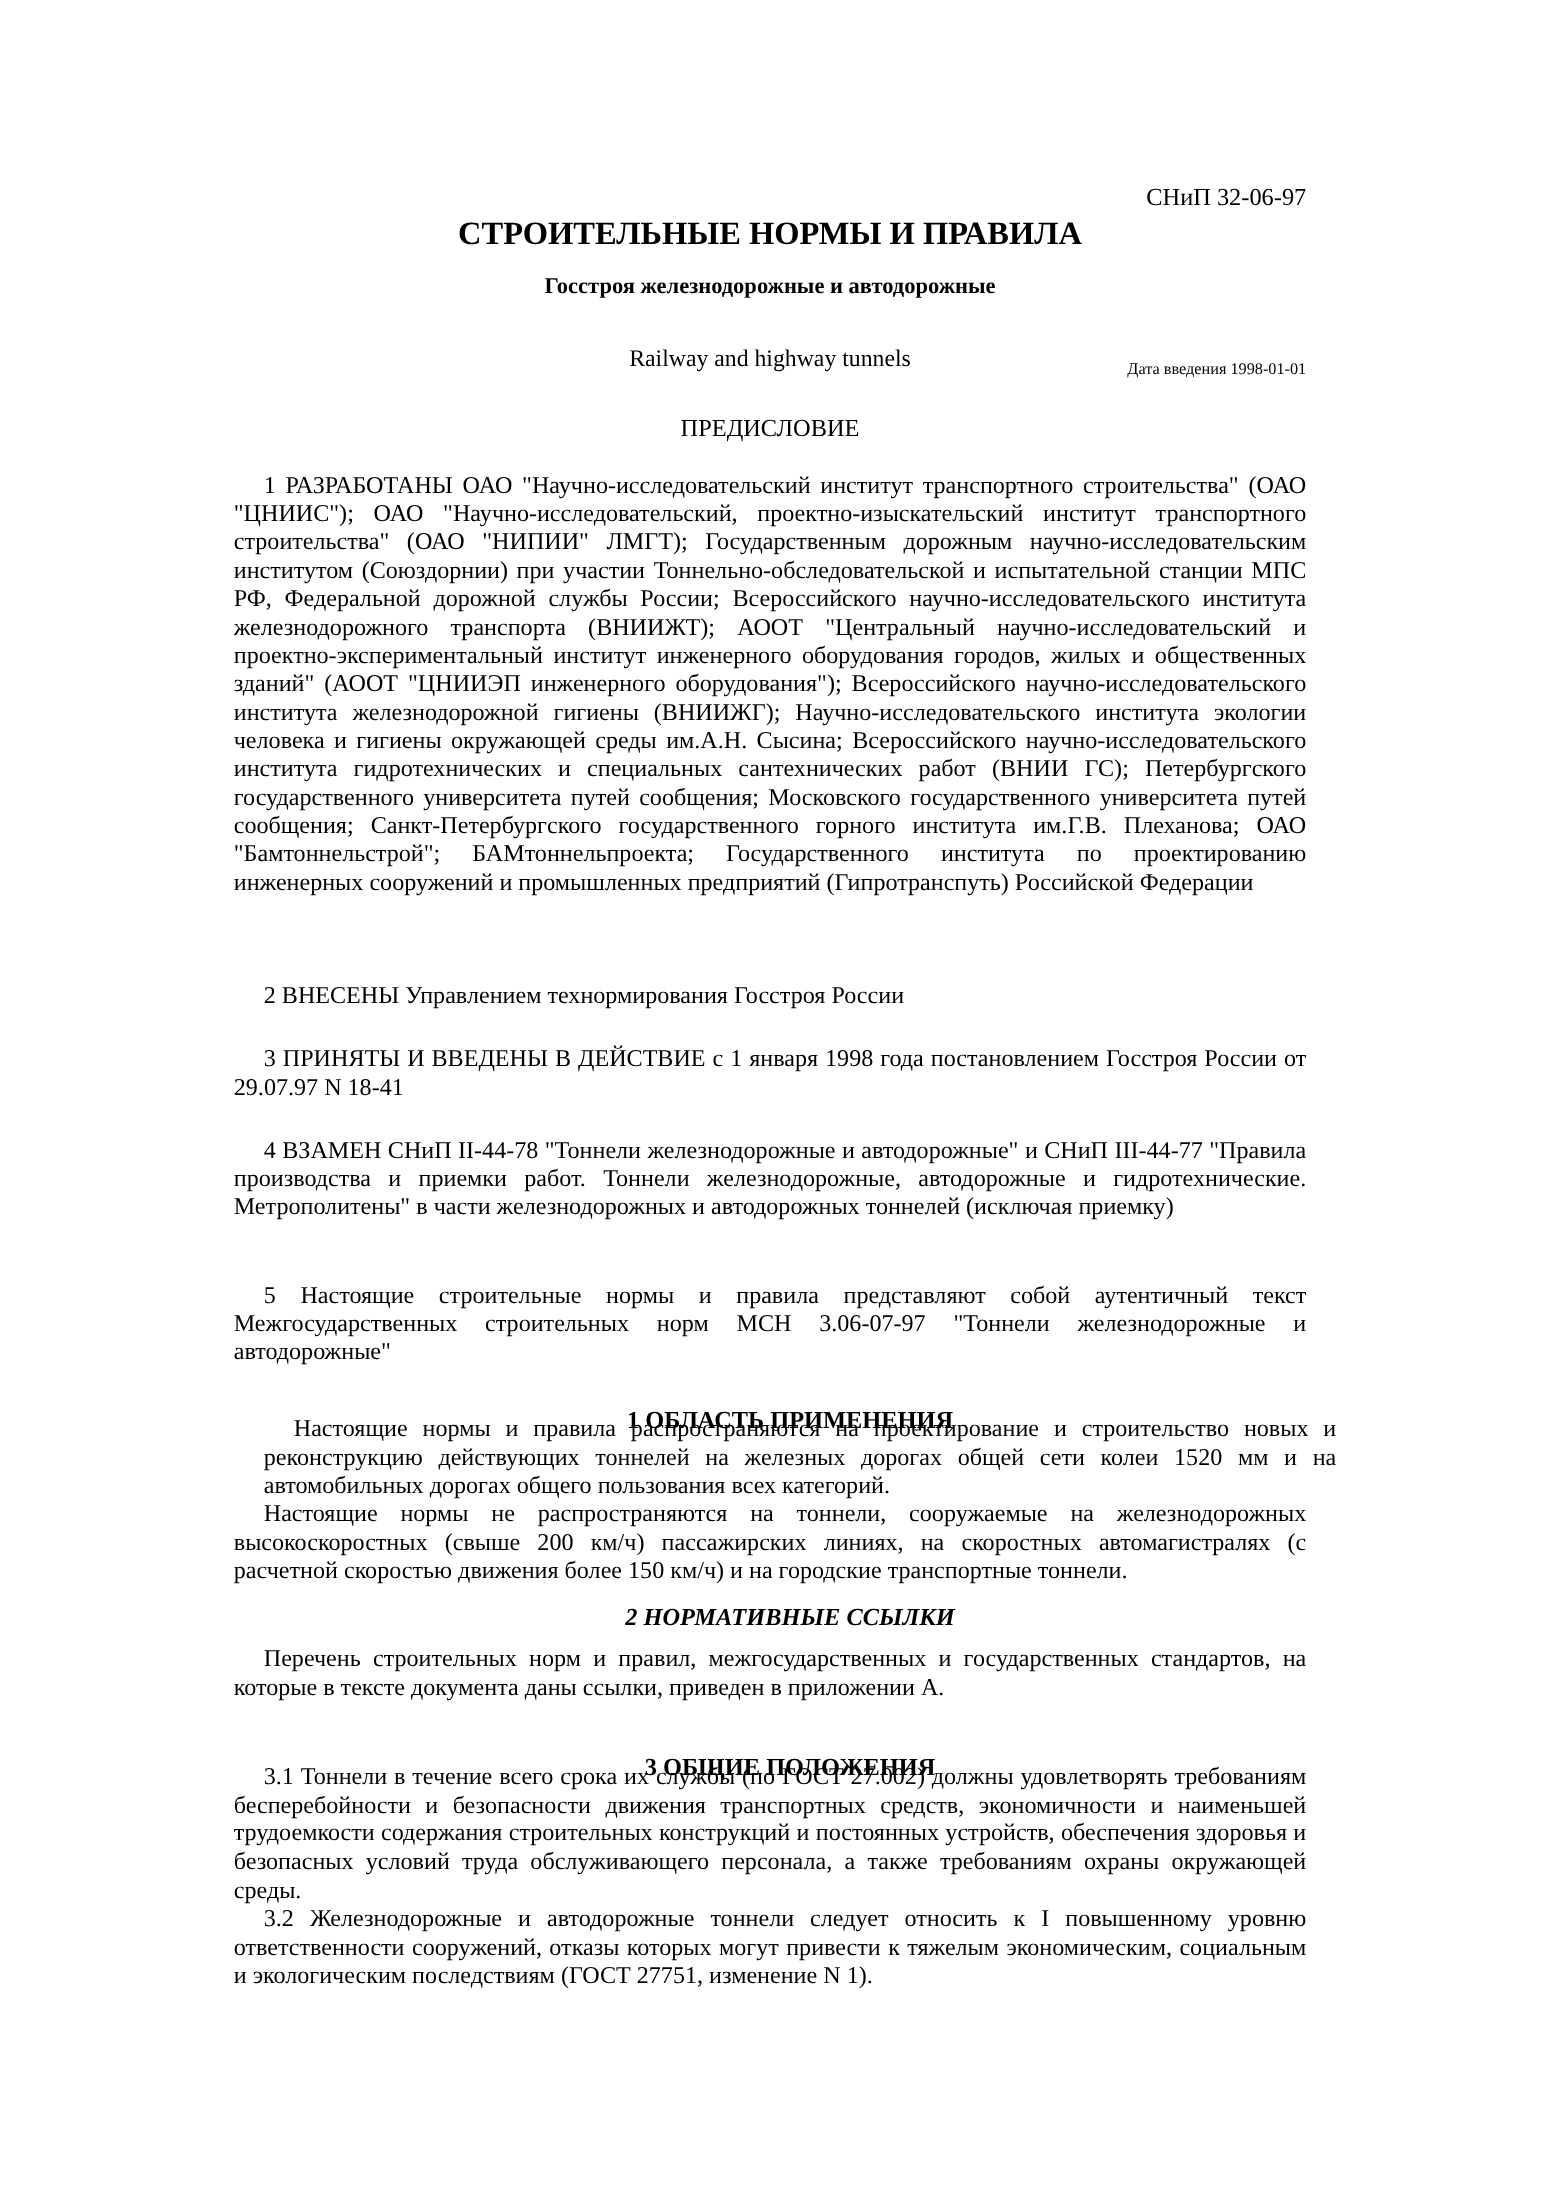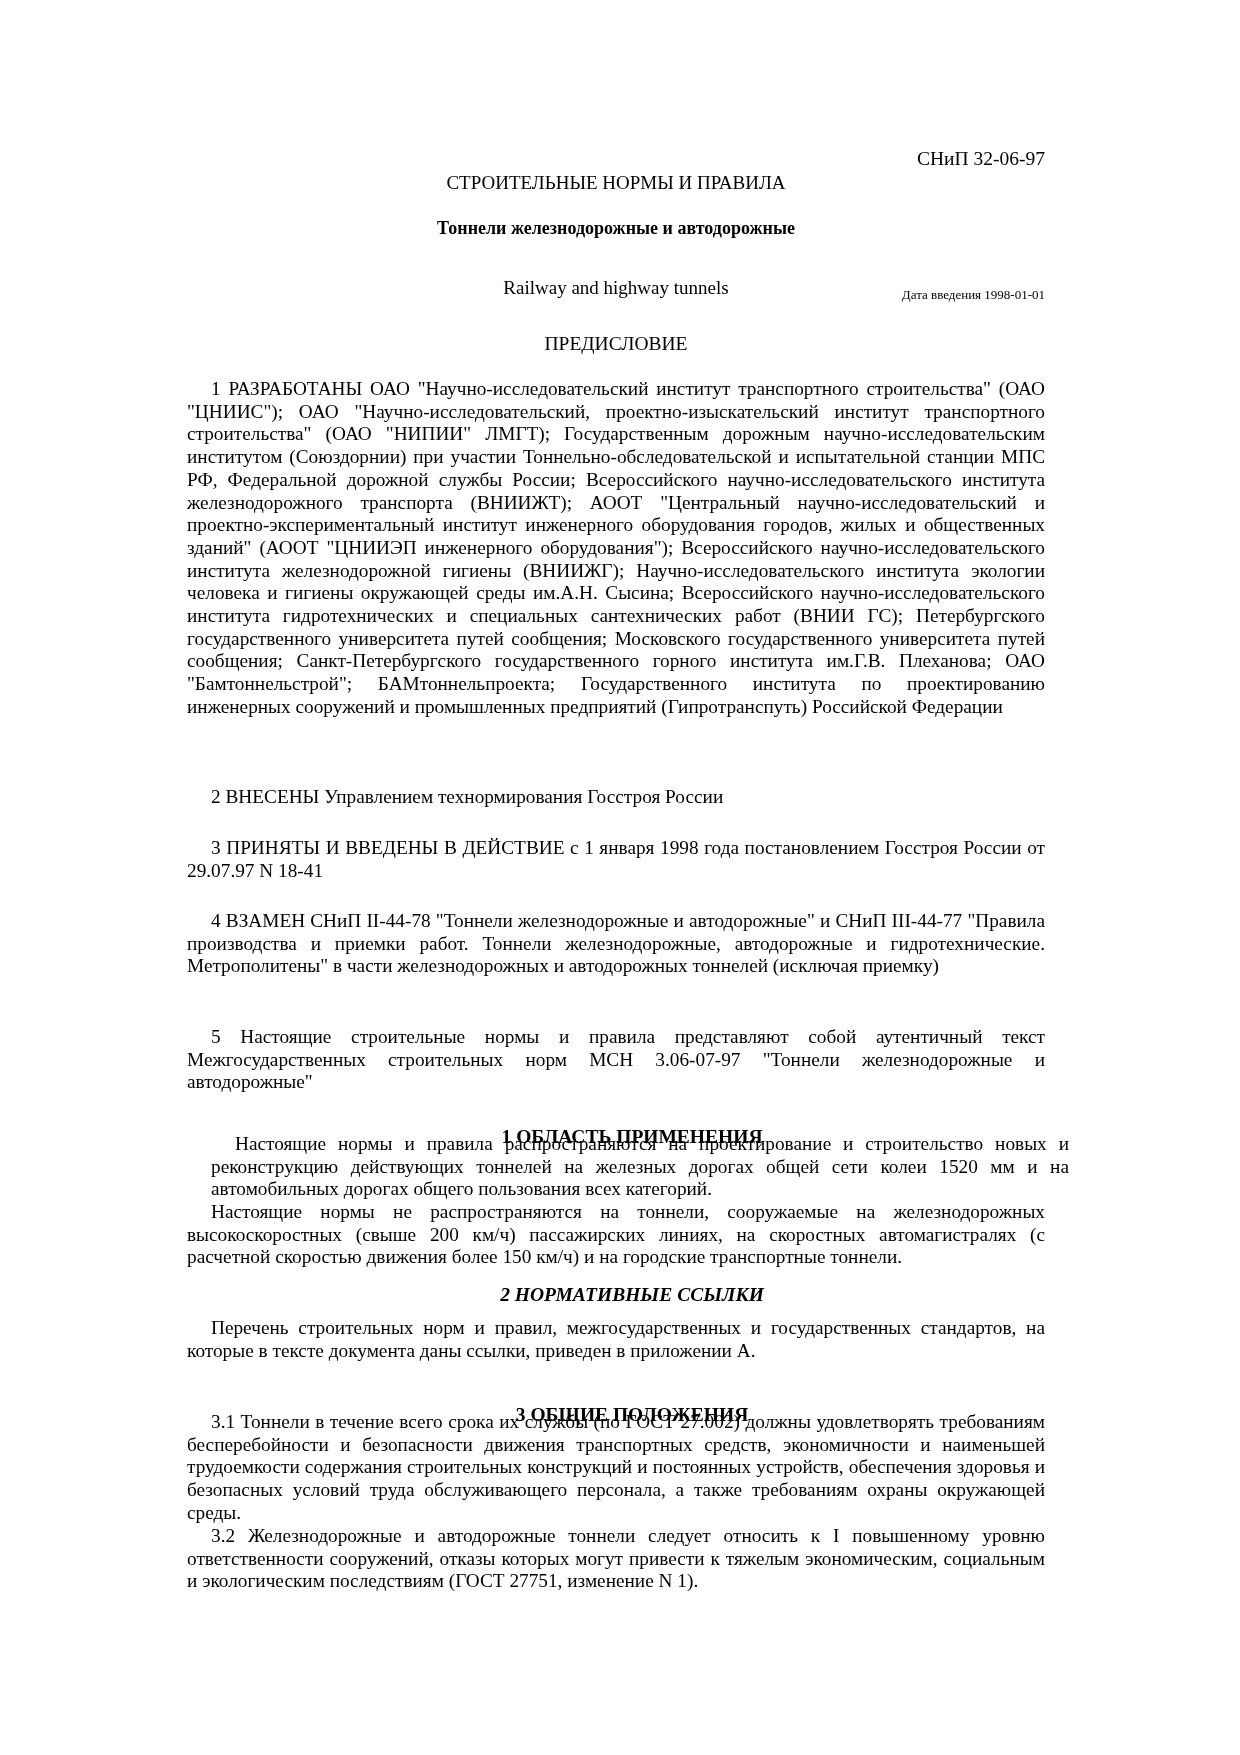--- a/index.html
+++ b/index.html
@@ -1,34 +1,34 @@
 <!DOCTYPE html>
 <html><head>
 <meta charset="utf-8">
 <style>
   html, body { margin:0; padding:0; background:#ffffff; }
   body { width:1240px; height:1755px; position:relative; overflow:hidden;
          font-family:"Liberation Serif","DejaVu Serif",serif; color:#000; }
   .page { position:absolute; left:187px; top:0; width:858px; }
   .code { position:absolute; top:148px; right:0; font-size:19.5px; }
-  .title { position:absolute; top:172px; left:0; width:858px; text-align:center; font-weight:normal; font-size:19px; }
+  .title { position:absolute; top:172px; left:0; width:858px; text-align:center; font-weight:bold; font-size:26px; }
   .subtitle { position:absolute; top:218px; left:0; width:858px; text-align:center; font-weight:bold; font-size:18px; }
   .entitle { position:absolute; top:263px; left:0; width:858px; text-align:center; font-weight:normal; font-size:19px;margin-top:14px; }
   .date { position:absolute; top:287px; right:0; font-size:13px;margin-left:16px; }
   .preface-h { position:absolute; top:333px; left:0; width:858px; text-align:center; font-weight:normal; font-size:19.5px; }
   .para { position:absolute; left:0; width:858px; font-size:19.3px; line-height:22.7px; text-align:justify; text-indent:24px; margin:0; }
   .sec-h { position:absolute; left:0; width:858px; text-align:center; font-weight:bold; font-size:19.5px; line-height:22.7px; margin:16px; }
 </style>
 </head>
 <body>
 
 <div class="page">
   <div class="code">СНиП 32-06-97</div>
   <div class="title">СТРОИТЕЛЬНЫЕ НОРМЫ И ПРАВИЛА</div>
-  <div class="subtitle">Тоннели железнодорожные и автодорожные</div>
+  <div class="subtitle">Госстроя железнодорожные и автодорожные</div>
   <div class="entitle">Railway and highway tunnels</div>
   <div class="date">Дата введения 1998-01-01</div>
 
   <div class="preface-h">ПРЕДИСЛОВИЕ</div>
 
   <p class="para" style="top:378px;">1 РАЗРАБОТАНЫ ОАО "Научно-исследовательский институт транспортного строительства" (ОАО "ЦНИИС"); ОАО "Научно-исследовательский, проектно-изыскательский институт транспортного строительства" (ОАО "НИПИИ" ЛМГТ); Государственным дорожным научно-исследовательским институтом (Союздорнии) при участии Тоннельно-обследовательской и испытательной станции МПС РФ, Федеральной дорожной службы России; Всероссийского научно-исследовательского института железнодорожного транспорта (ВНИИЖТ); АООТ "Центральный научно-исследовательский и проектно-экспериментальный институт инженерного оборудования городов, жилых и общественных зданий" (АООТ "ЦНИИЭП инженерного оборудования"); Всероссийского научно-исследовательского института железнодорожной гигиены (ВНИИЖГ); Научно-исследовательского института экологии человека и гигиены окружающей среды им.А.Н. Сысина; Всероссийского научно-исследовательского института гидротехнических и специальных сантехнических работ (ВНИИ ГС); Петербургского государственного университета путей сообщения; Московского государственного университета путей сообщения; Санкт-Петербургского государственного горного института им.Г.В. Плеханова; ОАО "Бамтоннельстрой"; БАМтоннельпроекта; Государственного института по проектированию инженерных сооружений и промышленных предприятий (Гипротранспуть) Российской Федерации</p>
   <p class="para" style="top:786px;">2 ВНЕСЕНЫ Управлением технормирования Госстроя России</p>
   <p class="para" style="top:837px;">3 ПРИНЯТЫ И ВВЕДЕНЫ В ДЕЙСТВИЕ с 1 января 1998 года постановлением Госстроя России от 29.07.97 N 18-41</p>
   <p class="para" style="top:910px;">4 ВЗАМЕН СНиП II-44-78 "Тоннели железнодорожные и автодорожные" и СНиП III-44-77 "Правила производства и приемки работ. Тоннели железнодорожные, автодорожные и гидротехнические. Метрополитены" в части железнодорожных и автодорожных тоннелей (исключая приемку)</p>
   <p class="para" style="top:1026px;">5 Настоящие строительные нормы и правила представляют собой аутентичный текст Межгосударственных строительных норм МСН 3.06-07-97 "Тоннели железнодорожные и автодорожные"</p>

